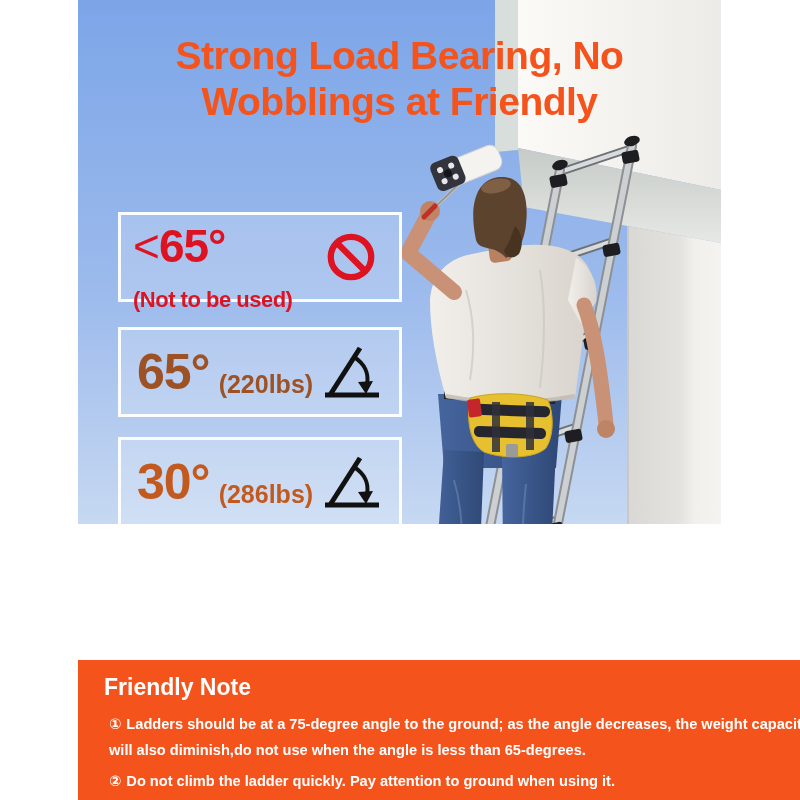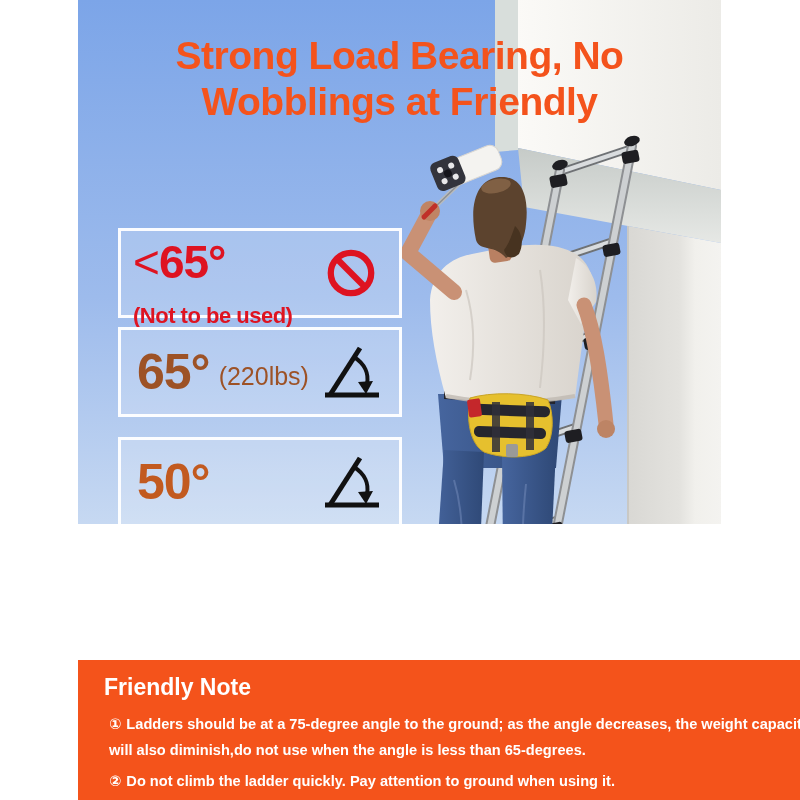--- a/index.html
+++ b/index.html
@@ -7,21 +7,21 @@
         font-family:"Liberation Sans","DejaVu Sans",sans-serif;}
   .photo{position:absolute;left:78px;top:0;width:643px;height:524px;overflow:hidden;}
   .photo svg.scene{position:absolute;left:0;top:0;}
   .title{position:absolute;left:0;top:33px;width:643px;text-align:center;
          font-weight:bold;font-size:39px;line-height:46px;letter-spacing:-0.5px;z-index:5;}
   .cards{position:absolute;left:40px;top:0;width:284px;z-index:6;}
   .card{position:absolute;left:0;width:284px;height:90px;border:3px solid rgba(255,255,255,0.95);
         background:rgba(255,255,255,0.18);box-sizing:border-box;}
   .card-row{display:flex;align-items:center;height:100%;padding-left:16px;}
   .num{font-weight:bold;font-size:50px;letter-spacing:-1px;}
-  .load{font-weight:normal;font-size:25px;margin-left:9px;position:relative;top:4px;}
+  .load{font-weight:bold;font-size:25px;margin-left:9px;position:relative;top:12px;}
   .card .icon-wrap{margin-left:auto;margin-right:16px;display:flex;align-items:center;}
   .card1-text{padding:8px 0 0 12px;line-height:1.0;}
   .card1-line1{font-size:46px;letter-spacing:-1px;}
   .lt{font-weight:400;}
   .bignum{font-weight:bold;}
   .caption{font-size:22px;font-weight:bold;margin-top:20px;letter-spacing:-0.5px;}
   .card1-icon{position:absolute;right:22px;top:50%;transform:translateY(-50%);}
   .callout{position:absolute;left:497px;top:574px;font-size:46px;font-weight:bold;z-index:6;}
   .note-panel{position:absolute;left:78px;top:660px;width:769px;height:140px;box-sizing:border-box;
               padding:14px 18px 0 26px;z-index:7;}
@@ -211,21 +211,21 @@
       </g>
     </svg>
 
     <div class="title" style="color: rgb(244, 83, 28);">
       <div>Strong Load Bearing, No</div>
       <div>Wobblings at Friendly</div>
     </div>
 
     <div class="cards">
 
-      <div class="card" style="top: 228px; color: rgb(222, 19, 33);">
+      <div class="card" style="top: 212px; color: rgb(222, 19, 33);">
         <div class="card1-text">
           <div class="card1-line1">
             <span class="lt">&lt;</span><span class="bignum">65°</span>
           </div>
           <div class="caption">(Not to be used)</div>
         </div>
         <svg class="card1-icon" width="52" height="52" viewBox="0 0 54 54">
           <circle cx="27" cy="27" r="21" stroke="#DE1321" stroke-width="6.5" fill="none"></circle>
           <line x1="13" y1="13" x2="41" y2="41" stroke="#DE1321" stroke-width="6.5"></line>
         </svg>
@@ -241,21 +241,22 @@
             <path d="M9 51 L39 4" stroke="#111" stroke-width="5"></path>
             <path d="M33 13 C44 20 48 30 46 40" stroke="#111" stroke-width="4" fill="none"></path>
             <polygon points="45,50 37,38 52,37" fill="#111"></polygon>
           </svg>
             </span>
         </div>
       </div>
 
       <div class="card" style="top: 437px; color: rgb(194, 90, 31);">
         <div class="card-row">
-          <span class="num">50°</span>
+          <span class="num">30°</span>
+          <span class="load">(286lbs)</span>
           <span class="icon-wrap">
               <svg width="62" height="56" viewBox="0 0 62 56">
             <path d="M4 51 H58" stroke="#111" stroke-width="5"></path>
             <path d="M9 51 L39 4" stroke="#111" stroke-width="5"></path>
             <path d="M33 13 C44 20 48 30 46 40" stroke="#111" stroke-width="4" fill="none"></path>
             <polygon points="45,50 37,38 52,37" fill="#111"></polygon>
           </svg>
             </span>
         </div>
       </div>

